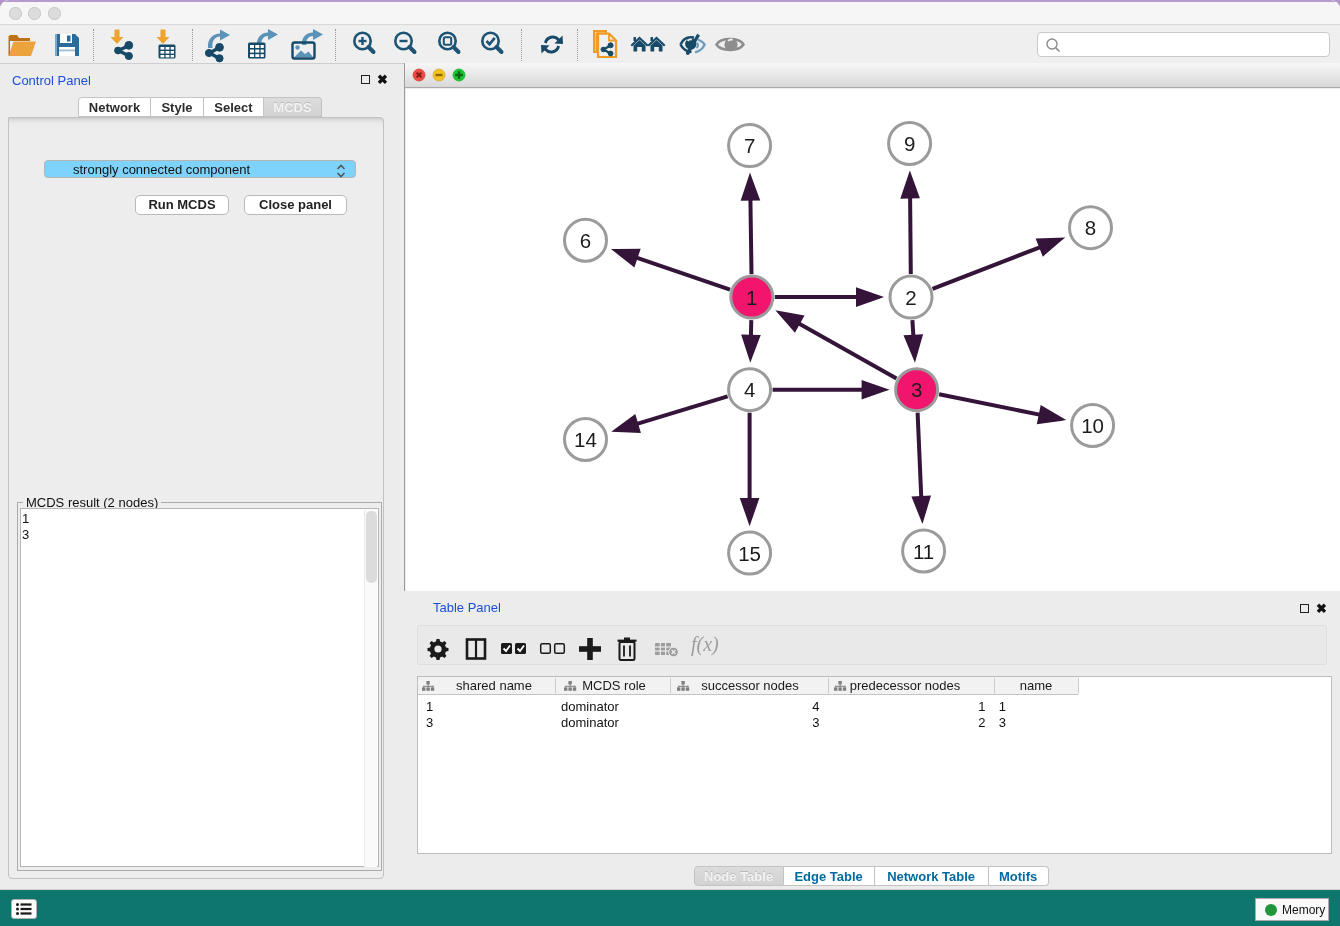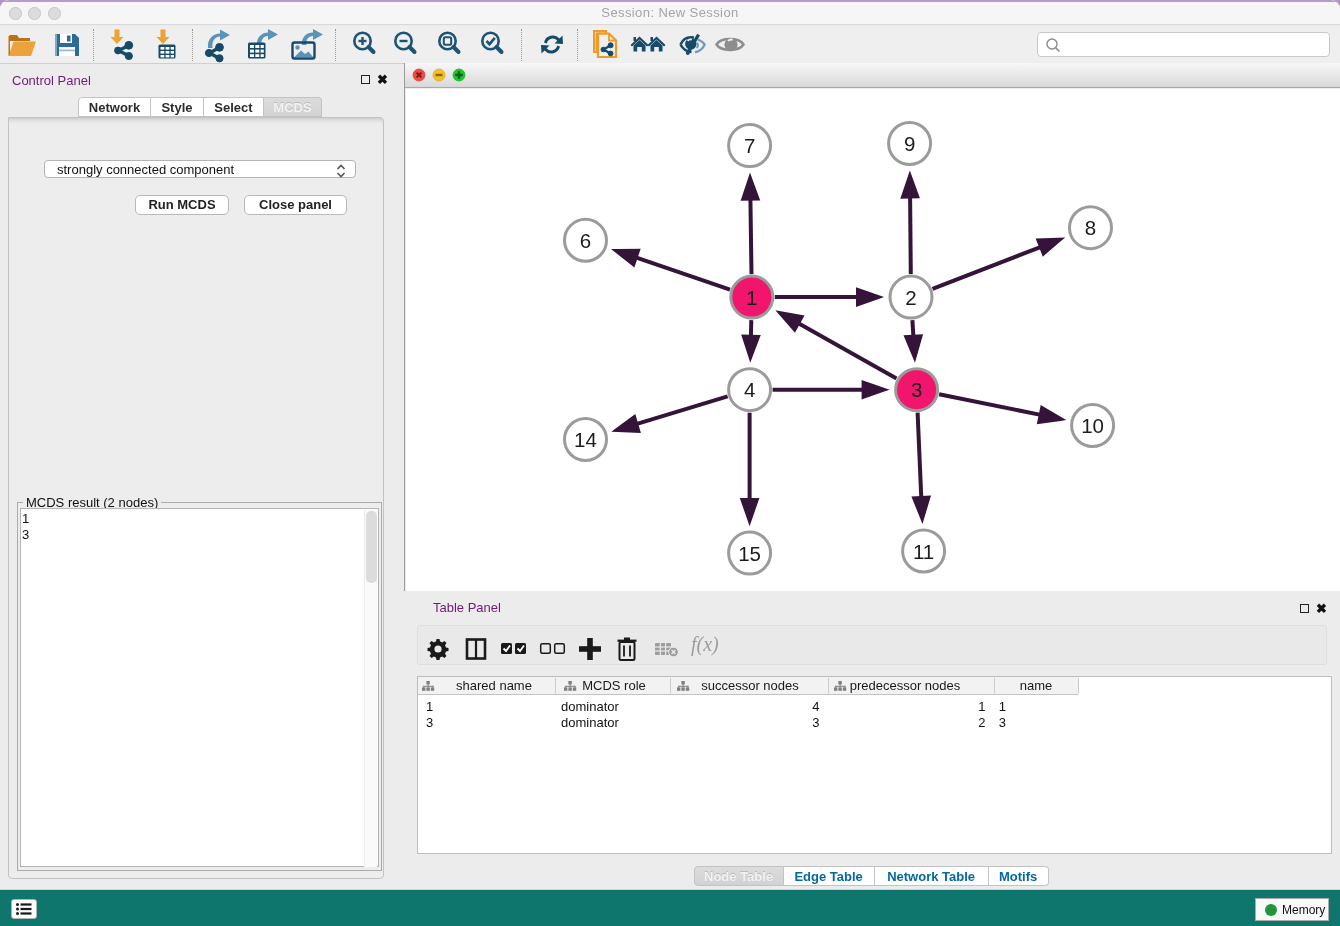--- a/index.html
+++ b/index.html
@@ -18,37 +18,37 @@
 #toolbar { position:absolute; left:0; top:26px; width:1340px; height:38px;
   background:#efefef; border-bottom:1px solid #cfcfcf; }
 .sep { position:absolute; top:3px; height:32px; width:0;
   border-left:1px dotted #9a9a9a; }
 .ticon { position:absolute; top:0; }
 #searchbox { position:absolute; left:1037px; top:6px; width:293px; height:25px;
   background:#fff; border:1px solid #c9c9c9; border-radius:4px; }
 
 #cpanel { position:absolute; left:0; top:66px; width:391px; height:823px;
   background:#ececec; }
-.ptitle { font-size:13px; color:#701a75; }
+.ptitle { font-size:13px; color:#1d4ed8; }
 .winbtn-sq { position:absolute; width:9px; height:9px; border:1.6px solid #222; }
 .winbtn-x { position:absolute; font-size:13px; font-weight:bold; color:#111; line-height:12px;}
 .tabrow { position:absolute; display:flex; }
 .tab { height:20px; background:#fff; border:1px solid #c3c3c3; border-left:none;
   font-size:13px; font-weight:bold; color:#2b2b2b; text-align:center; line-height:19px; }
 .tab.first { border-left:1px solid #c3c3c3; border-radius:4px 0 0 0; }
 .tab.seldis { background:linear-gradient(#dcdcdc,#d2d2d2); color:#f2f2f2;
   border-radius:0 4px 0 0; text-shadow:0 -1px 0 #bbb; }
 #cp-content { position:absolute; left:8px; top:51px; width:376px; height:762px;
   background:#ededed; border:1px solid #c2c2c2; border-radius:0 4px 4px 4px;
   box-shadow:inset 0 6px 6px -6px rgba(0,0,0,0.25); }
 #optlabel { position:absolute; left:0; top:18px; letter-spacing:0.6px; width:100%; text-align:center;
   font-size:13px; color:#111; }
 #dropdown { position:absolute; left:35px; top:42px; width:312px; height:18px;
-  background:#ffffff; border:1px solid #b4b4b4; border-radius:4px;
-  font-size:13px; color:#111; line-height:18px; padding-left:12px; }
+  background:#7dd3fc; border:1px solid #b4b4b4; border-radius:4px;
+  font-size:13px; color:#111; line-height:18px; padding-left:28px; }
 .btn { position:absolute; height:20px; background:#fff; border:1px solid #b9b9b9;
   border-radius:5px; font-size:13px; font-weight:bold; color:#222; text-align:center;
   line-height:18px;margin-left:40px; }
 #fieldset { position:absolute; left:8px; top:384px; width:365px; height:369px;
   border:1px solid #ababab; }
 #fieldlabel { position:absolute; left:5px; top:-8px; background:#ededed;
   font-size:13px; color:#111; padding:0 3px; }
 #resultbox { position:absolute; left:2px; top:5px; width:359px; height:359px;
   background:#fff; border:1px solid #b5b5b5; font-size:13px; color:#111;
   line-height:16px; padding:2px 0 0 1px; }
@@ -78,21 +78,20 @@
   background:#0f766e; border-top:1px solid #d0d0d0; }
 </style>
 </head>
 <body>
 <div id="win">
   <div style="position:absolute;left:0;top:0;width:1340px;height:2px;background:#b59ace;z-index:5;"></div>
   <div id="titlebar">
     <div class="tdot" style="left:9px;"></div>
     <div class="tdot" style="left:28px;"></div>
     <div class="tdot" style="left:48px;"></div>
-    <div id="apptitle">Session: New Session</div>
   </div>
   <div id="toolbar">
     <div class="sep" style="left:93px;"></div>
     <div class="sep" style="left:192px;"></div>
     <div class="sep" style="left:335px;"></div>
     <div class="sep" style="left:521px;"></div>
     <div class="sep" style="left:577px;"></div>
 
     <svg class="ticon" style="left:2px;" width="40" height="38" viewBox="0 0 40 38">
       <path d="M8 9 L15 9 L17 12 L28 12 L28 15 L8 15 Z" fill="#bd7218"></path>

